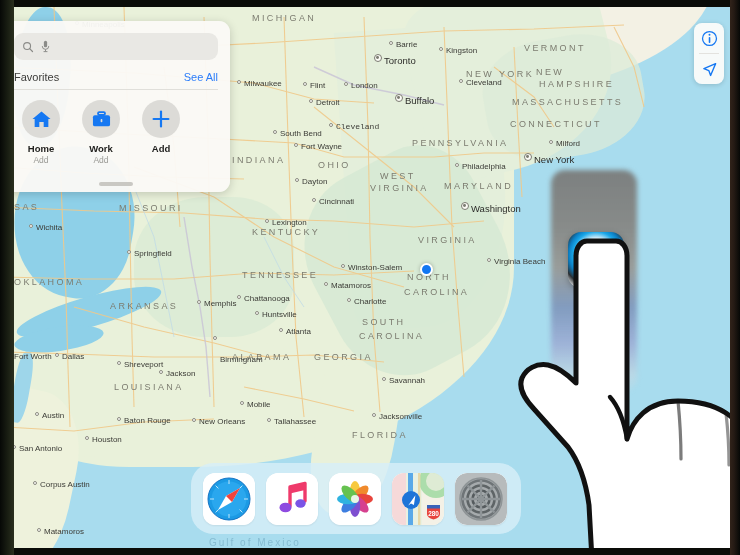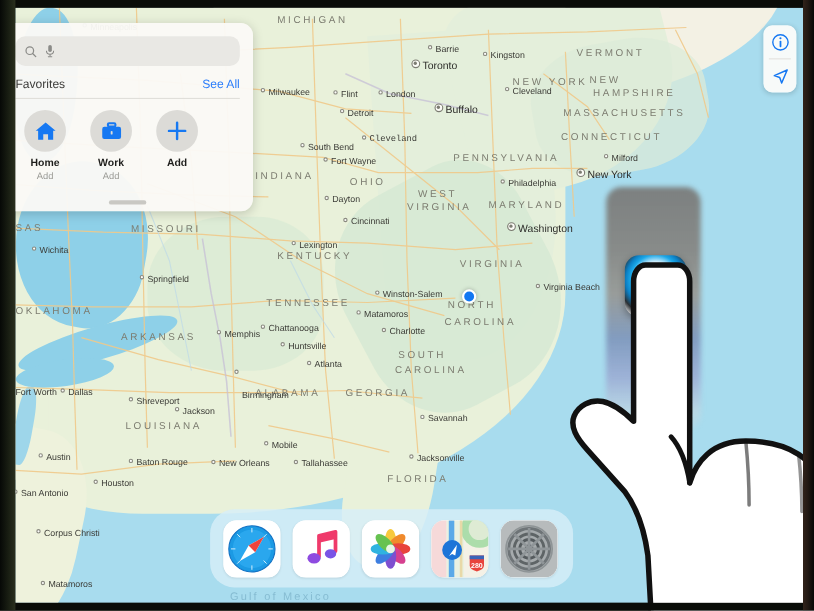--- a/index.html
+++ b/index.html
@@ -503,21 +503,21 @@
         <div class="lbl city" style="left: 185px; top: 410px;">New Orleans</div>
         <div class="dot-o" style="left: 253px; top: 411px;"></div>
         <div class="lbl city" style="left: 260px; top: 410px;">Tallahassee</div>
         <div class="dot-o" style="left: 358px; top: 406px;"></div>
         <div class="lbl city" style="left: 365px; top: 405px;">Jacksonville</div>
         <div class="dot-o" style="left: 71px; top: 429px;"></div>
         <div class="lbl city" style="left: 78px; top: 428px;">Houston</div>
         <div class="dot-o" style="left: -2px; top: 438px;"></div>
         <div class="lbl city" style="left: 5px; top: 437px;">San Antonio</div>
         <div class="dot-o" style="left: 19px; top: 474px;"></div>
-        <div class="lbl city" style="left: 26px; top: 473px;">Corpus Christi</div>
+        <div class="lbl city" style="left: 26px; top: 473px;">Corpus Austin</div>
         <div class="dot-o" style="left: 23px; top: 521px;"></div>
         <div class="lbl city" style="left: 30px; top: 520px;">Matamoros</div>
       </div>
 
     <div class="gulf-lbl">Gulf of Mexico</div>
 
     <div id="user-dot"></div>
   </div>
 
   <div id="search-panel">

